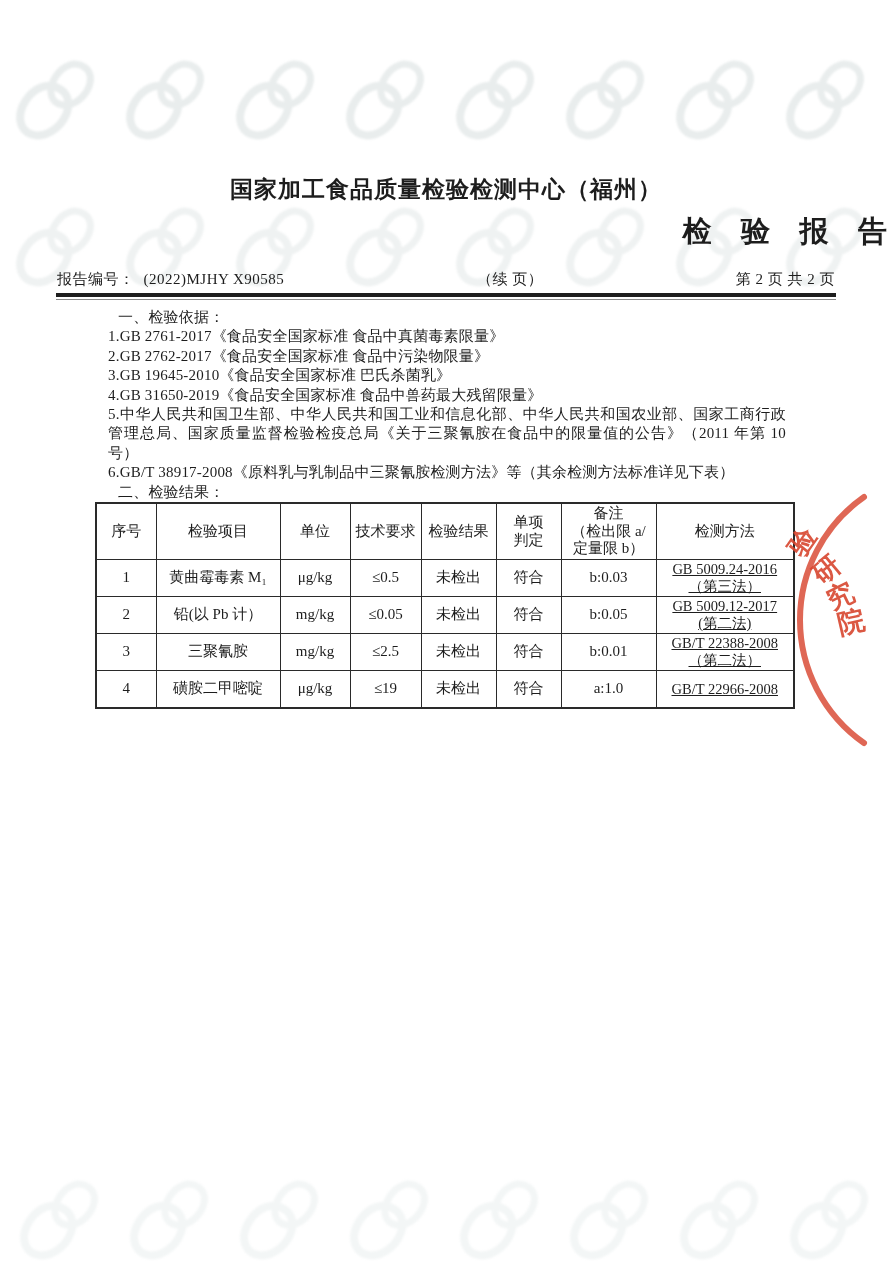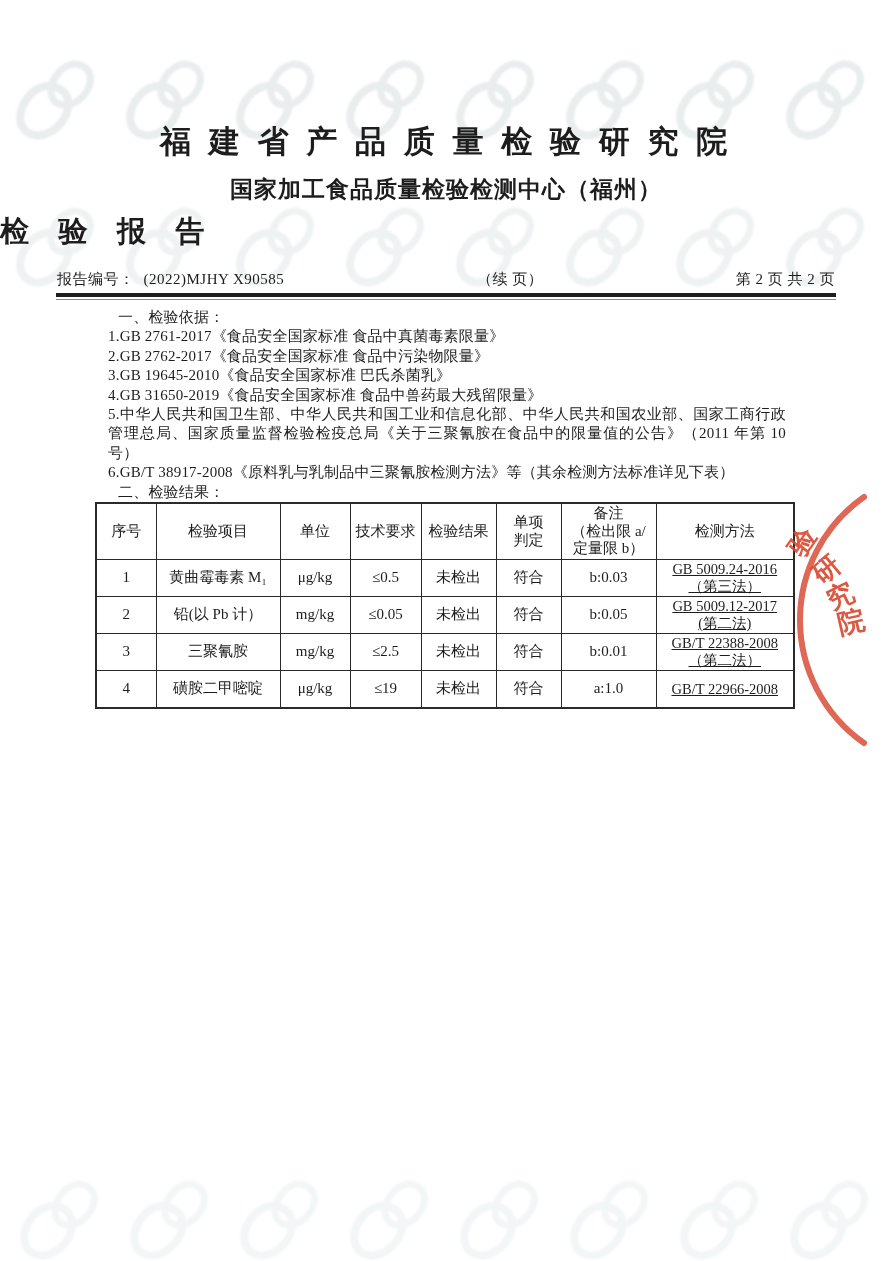--- a/index.html
+++ b/index.html
@@ -19,21 +19,21 @@
   
   .org-title {
     position:absolute; top:121px; left:0; width:100%; text-align:center;
     font-size:31px; font-weight:bold; letter-spacing:5px; white-space:pre;
   }
   .center-title {
     position:absolute; top:174px; left:0; width:100%; text-align:center;
     font-size:23px; font-weight:bold; letter-spacing:1px;
   }
   .report-title {
-    position:absolute; top:212px; left:0; width:100%; text-align:left;
+    position:absolute; top:212px; left:0; width:100%; text-align:right;
     font-size:29px; font-weight:bold; letter-spacing:5px; white-space:pre;
   }
 
   
   .meta-row {
     position:absolute; top:270px; left:57px; width:778px;
     display:flex; justify-content:space-between; align-items:baseline;
     font-size:15px; letter-spacing:0.5px;
   }
   .meta-left .report-no { margin-left:9px; font-family:"Liberation Serif","DejaVu Serif",serif; }
@@ -174,21 +174,20 @@
       <span class="wm" style="left: 680px; top: 1176px;">
         <i class="a" style="border-color: rgb(243, 246, 246);"></i>
         <i class="b" style="border-color: rgb(243, 246, 246);"></i>
       </span>
       <span class="wm" style="left: 790px; top: 1176px;">
         <i class="a" style="border-color: rgb(243, 246, 246);"></i>
         <i class="b" style="border-color: rgb(243, 246, 246);"></i>
       </span>
     </div>
 
-  <div class="org-title">福 建 省 产 品 质 量 检 验 研 究 院</div>
   <div class="center-title">国家加工食品质量检验检测中心（福州）</div>
   <div class="report-title">检  验  报  告</div>
 
   <div class="meta-row">
     <span class="meta-left">
       <span>报告编号：</span><span class="report-no">(2022)MJHY X90585</span>
     </span>
     <span>（续 页）</span>
     <span>第 2 页  共 2 页</span>
   </div>

